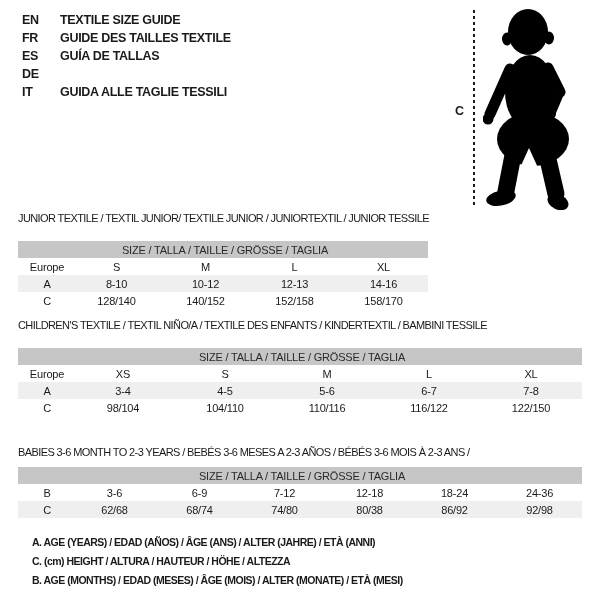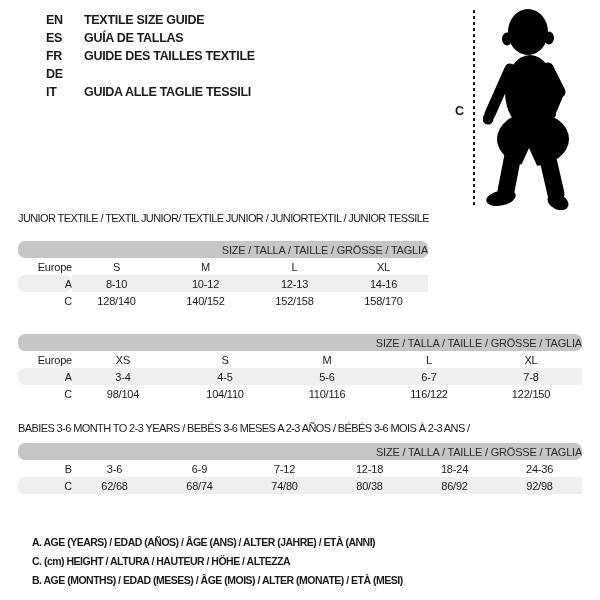--- a/index.html
+++ b/index.html
@@ -12,68 +12,68 @@
   body{
     position:relative;
     background:#ffffff;
     font-family:"Liberation Sans", sans-serif;
     color:var(--ink);
     overflow:hidden;
   }
   .abs{position:absolute;}
 
   
-  .langs{left:22px;top:11px;margin-left:24px;}
+  .langs{left:22px;top:11px;}
   .lang-row{display:flex;font-weight:bold;font-size:12.5px;line-height:18px;letter-spacing:-0.3px;}
   .lang-code{width:38px;flex:0 0 38px;}
 
   
   .dash-line{
     left:473px;top:10px;width:2px;height:198px;
     background:repeating-linear-gradient(to bottom, var(--ink) 0 3px, transparent 3px 6px);
   }
   .measure-label{left:455px;top:104px;font-weight:bold;font-size:12.5px;}
   .baby-svg{left:483px;top:8px;}
 
   
   .tbl-wrap{left:18px;}
   .tbl-title{
     font-weight:normal;font-size:11px;line-height:14px;letter-spacing:-0.6px;
     white-space:nowrap;
   }
   .tbl-title.two-line{white-space:normal;}
   .size-table{border-collapse:collapse;table-layout:fixed;font-size:11px;letter-spacing:-0.2px;}
   .size-table td{height:17px;vertical-align:middle;text-align:center;padding:0;overflow:hidden;}
-  .size-table td.lbl, .size-table td.barcell{text-align:right;padding-left:4px;border-radius:7px;}
+  .size-table td.lbl, .size-table td.barcell{text-align:center;padding-left:4px;}
   tr.bar td{background:var(--bar);color:#2a2a2a;}
   tr.stripe td{background:var(--stripe);}
   .t1{top:211px;width:410px;}
   .t2{top:318px;width:564px;}
-  .t3{top:421px;width:564px;}
+  .t3{top:445px;width:564px;}
   .t1 .size-table, .t2 .size-table{margin-top:16px;}
   .t3 .size-table{margin-top:8px;}
 
   
   .footnotes{left:32px;top:533px;font-weight:bold;font-size:10.5px;line-height:19px;letter-spacing:-0.5px;}
 </style>
 </head>
 <body>
 
 <div class="abs langs">
   <div class="lang-row">
     <span class="lang-code">EN</span>
     <span>TEXTILE SIZE GUIDE</span>
   </div>
   <div class="lang-row">
+    <span class="lang-code">FR</span>
+    <span>GUIDE DES TAILLES TEXTILE</span>
+  </div>
+  <div class="lang-row">
     <span class="lang-code">ES</span>
     <span>GUÍA DE TALLAS</span>
-  </div>
-  <div class="lang-row">
-    <span class="lang-code">FR</span>
-    <span>GUIDE DES TAILLES TEXTILE</span>
   </div>
   <div class="lang-row">
     <span class="lang-code">DE</span>
   </div>
   <div class="lang-row">
     <span class="lang-code">IT</span>
     <span>GUIDA ALLE TAGLIE TESSILI</span>
   </div>
 </div>
 
@@ -143,20 +143,21 @@
       <td>128/140</td>
       <td>140/152</td>
       <td>152/158</td>
       <td>158/170</td>
     </tr>
   </tbody>
     </table>
 </div>
 
 <div class="abs tbl-wrap t2">
+  <div class="tbl-title">CHILDREN'S TEXTILE / TEXTIL NIÑO/A / TEXTILE DES ENFANTS / KINDERTEXTIL / BAMBINI TESSILE</div>
   <table class="size-table" style="width:564px">
     <colgroup>
         <col style="width:54px">
         <col style="width:102px">
         <col style="width:102px">
         <col style="width:102px">
         <col style="width:102px">
         <col style="width:102px">
       </colgroup>
     <tbody>

